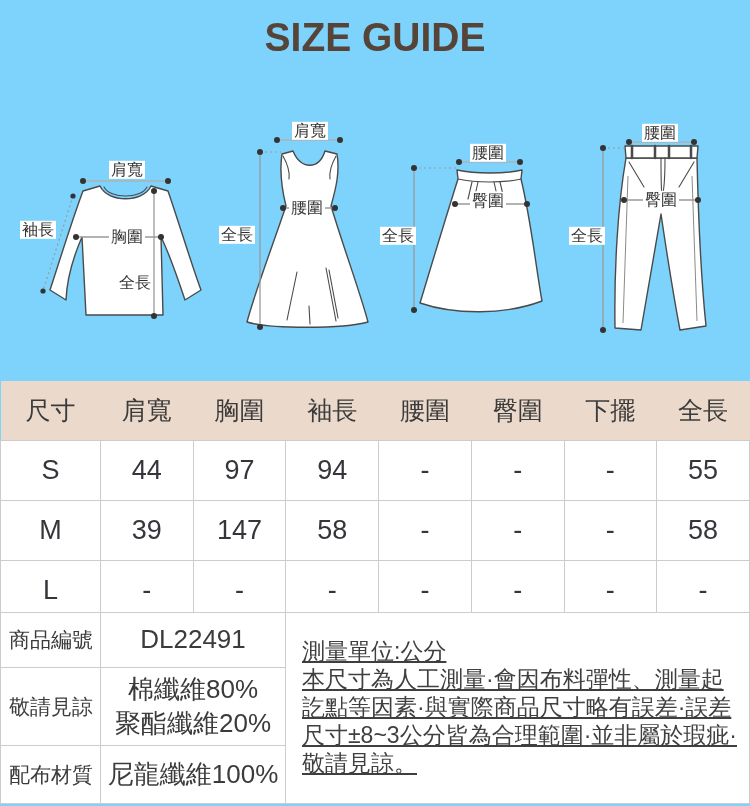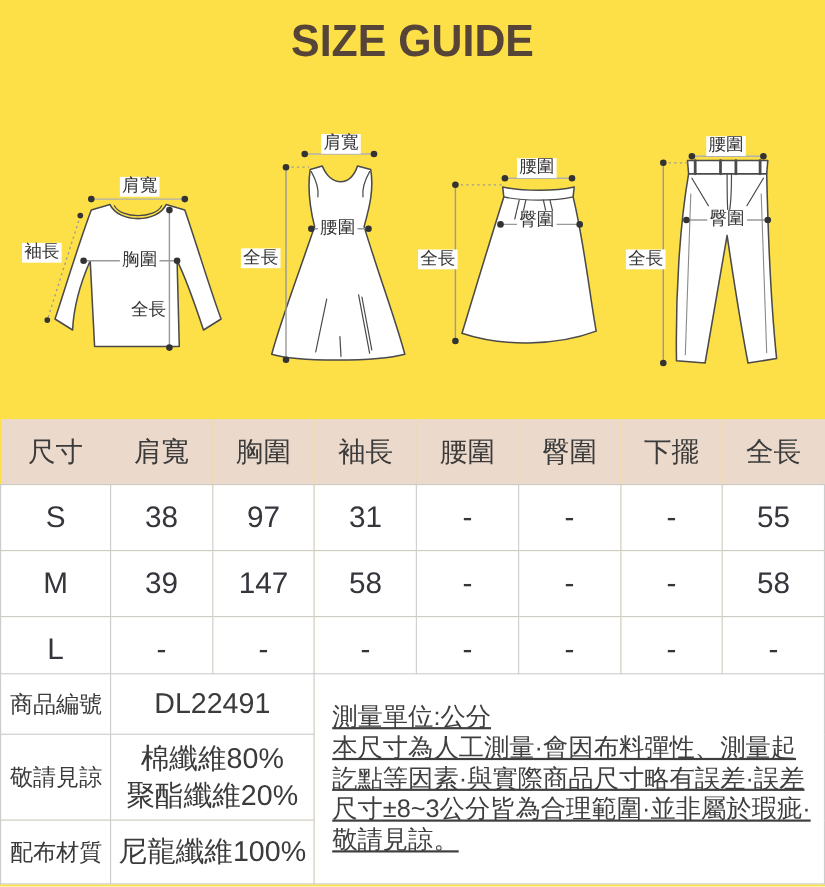--- a/index.html
+++ b/index.html
@@ -1,17 +1,17 @@
 <!DOCTYPE html>
 <html><head>
 <meta charset="utf-8">
 <style>
   html,body{margin:0;padding:0;background:#fff;}
   .page{
-    position:relative;width:750px;height:806px;background:#fde047;overflow:hidden;
+    position:relative;width:750px;height:806px;background:#7dd3fc;overflow:hidden;
     font-family:"Liberation Sans","DejaVu Sans",sans-serif;color:#3a3a3a;
   }
   .title{
     position:absolute;top:14px;left:0;width:750px;text-align:center;
     font-size:41px;font-weight:700;letter-spacing:0px;color:#564439;margin:0;
     transform:scaleX(0.95);
   }
   
   .diagram{position:absolute;}
   .dg-top{left:20px;top:150px;}
@@ -223,23 +223,23 @@
         <th>袖長</th>
         <th>腰圍</th>
         <th>臀圍</th>
         <th>下擺</th>
         <th>全長</th>
       </tr>
     </thead>
     <tbody>
       <tr>
         <th>S</th>
-        <td>38</td>
+        <td>44</td>
         <td>97</td>
-        <td>31</td>
+        <td>94</td>
         <td>-</td>
         <td>-</td>
         <td>-</td>
         <td>55</td>
       </tr>
       <tr>
         <th>M</th>
         <td>39</td>
         <td>147</td>
         <td>58</td>

